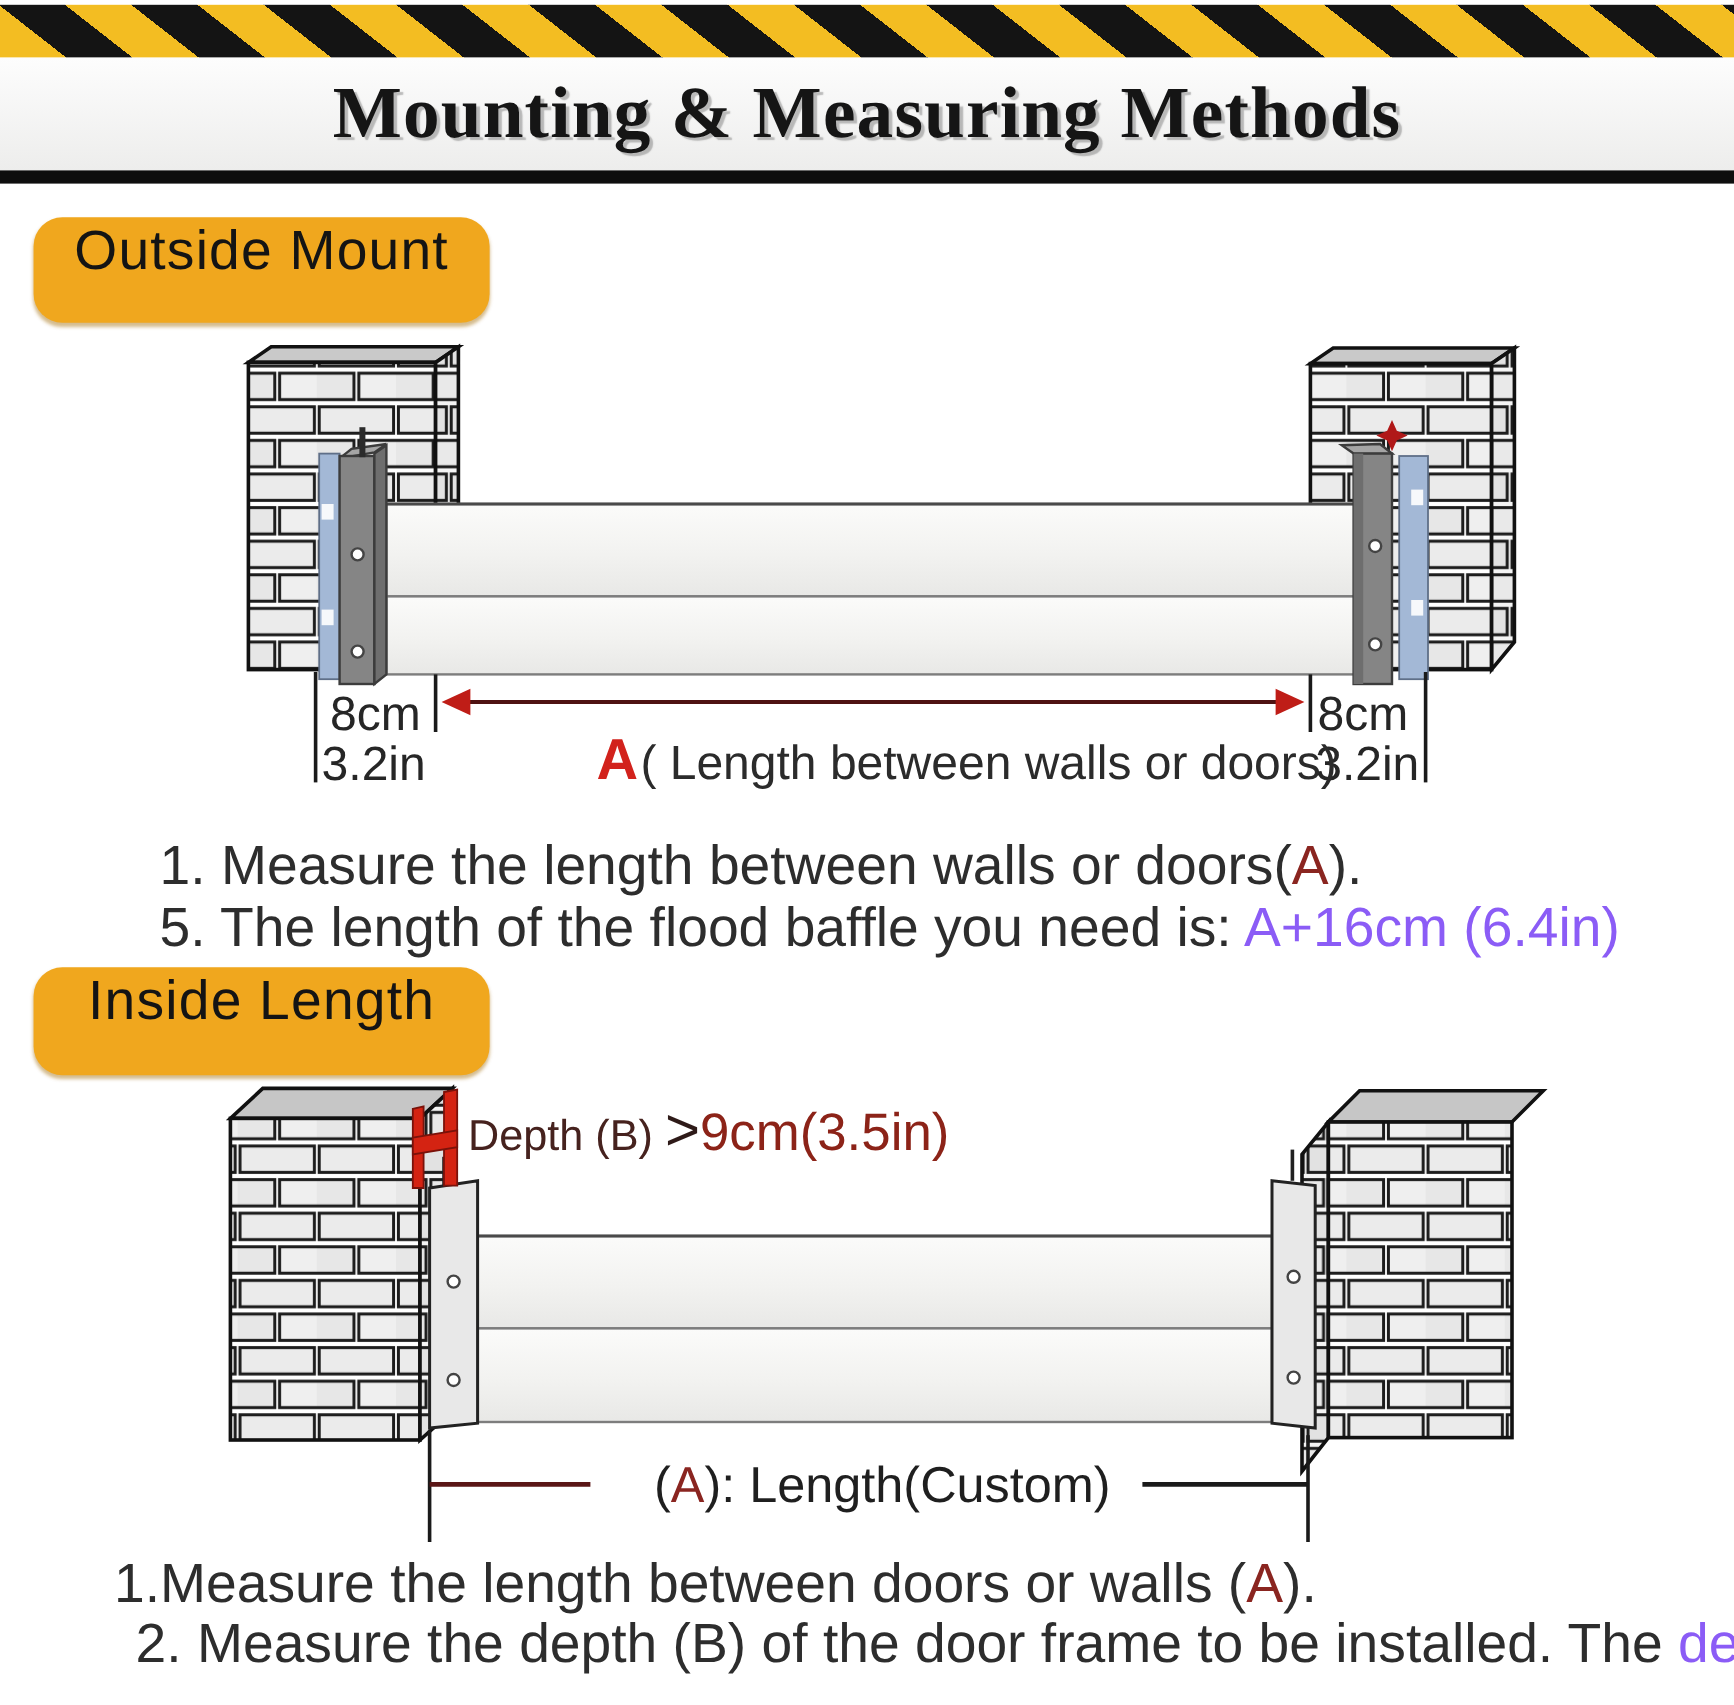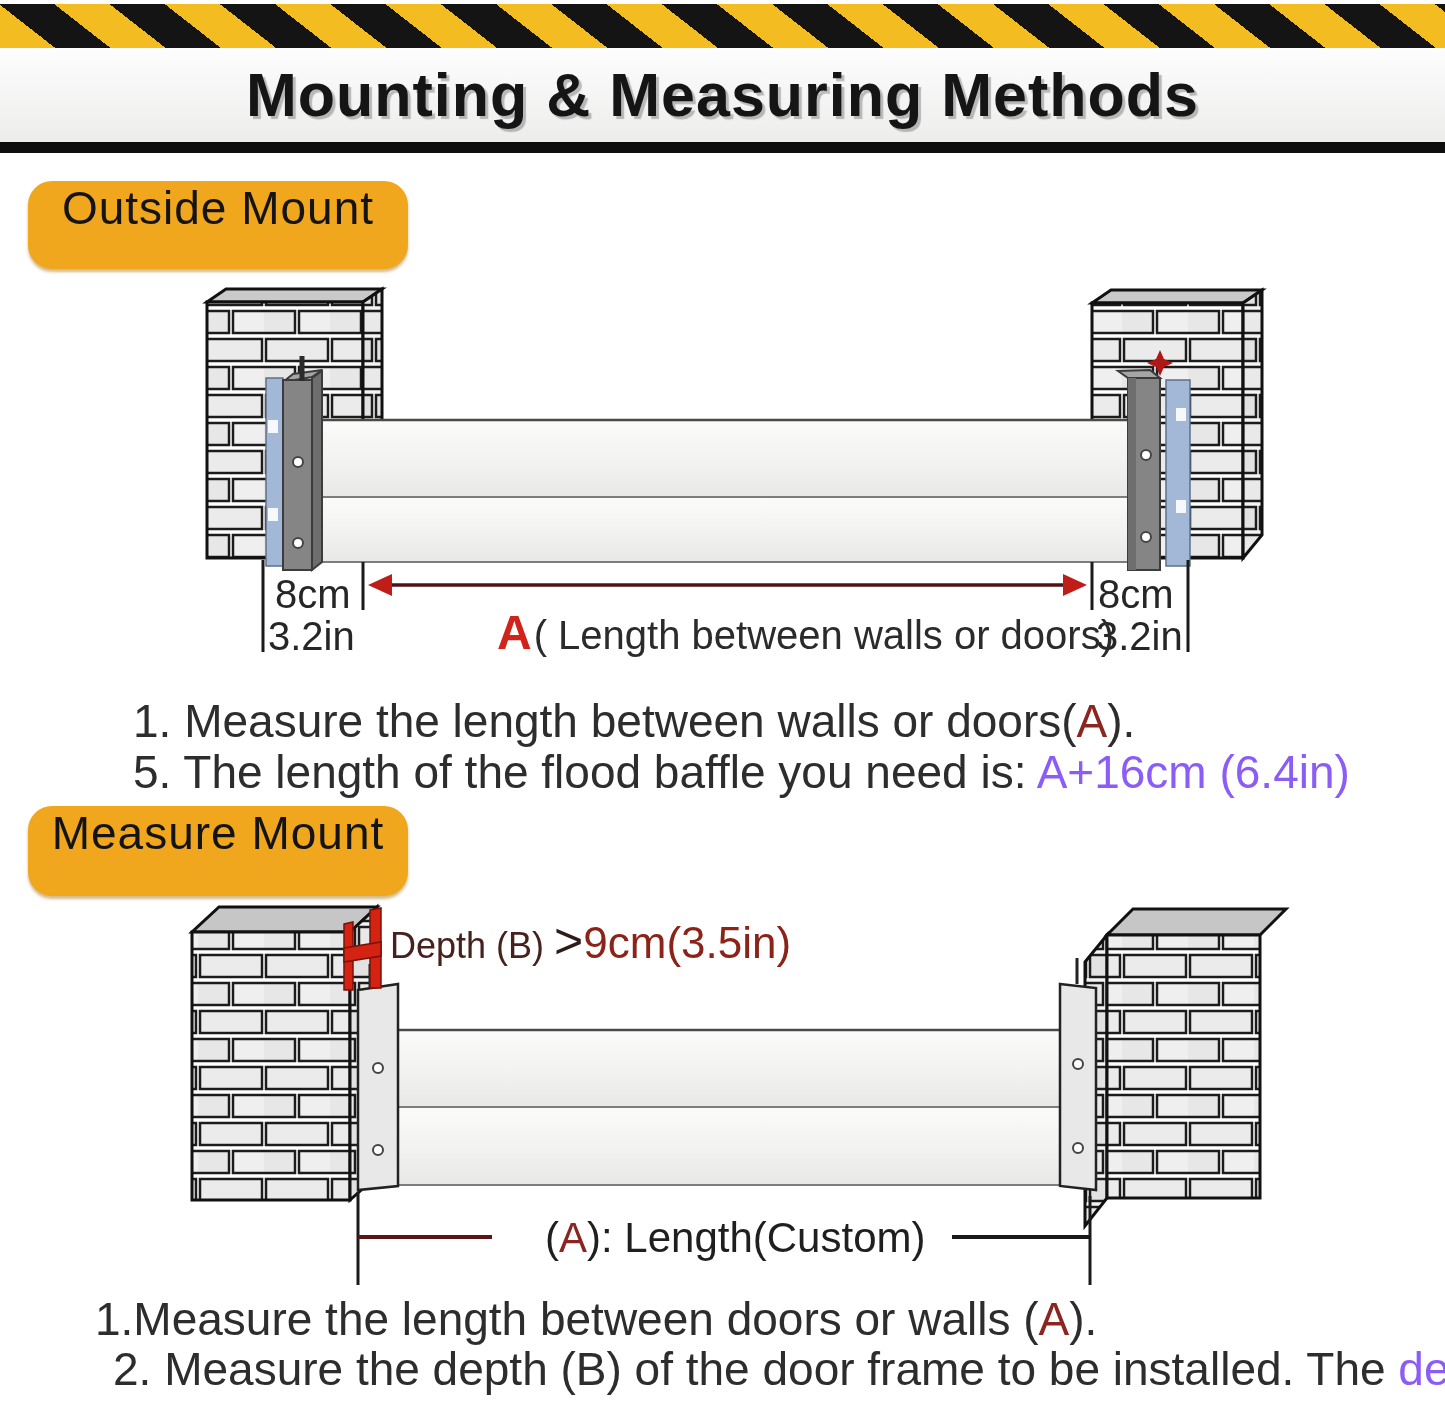--- a/index.html
+++ b/index.html
@@ -7,21 +7,21 @@
         font-family:"Liberation Sans",sans-serif;}
 
   
   .banner{position:absolute;left:0;top:0;width:1445px;height:153px;}
   .stripes{position:absolute;left:0;top:4px;width:1445px;height:44px;
            background:repeating-linear-gradient(38deg,#f3bd22 0 34px,#141414 34px 68px);}
   .title-band{position:absolute;left:0;top:48px;width:1445px;height:94px;
               background:linear-gradient(#fdfdfd,#ededec);
               display:flex;align-items:center;justify-content:center;}
   .title-band h1{margin:0;font-size:61px;font-weight:700;color:#151515;letter-spacing:1px;
-                 text-shadow:3px 3px 1px rgba(110,110,110,.45);}
+                 text-shadow:3px 3px 1px rgba(110,110,110,.45);font-family:Liberation Serif, serif;}
   .black-bar{position:absolute;left:0;top:142px;width:1445px;height:11px;background:#0e0e0e;}
 
   
   .badge{position:absolute;left:28px;width:380px;height:88px;background:#f0a71e;
          border-radius:24px;display:flex;justify-content:center;
          box-shadow:0 3px 3px rgba(160,105,0,.45);}
   .badge span{font-size:46px;color:#141414;letter-spacing:1px;}
   .badge-outside{top:181px;}
   .badge-inside{top:806px;height:90px;}
 
@@ -146,21 +146,21 @@
   </svg>
 
   <div class="step" style="left:133px;top:694px">
     <span>1. Measure the length between walls or doors(</span><span class="red-a">A</span><span>).</span>
   </div>
   <div class="step" style="left:133px;top:745px">
     <span>5. The length of the flood baffle you need is: </span><span class="dark-red">A+16cm (6.4in)</span>
   </div>
 
   <div class="badge badge-inside">
-    <span>Measure Mount</span>
+    <span>Inside Length</span>
   </div>
 
   <svg class="diagram diagram-inside" viewBox="0 900 1445 390">
 
     <g>
       <polygon points="192,932 350,932 377,907 219,907" fill="#c6c6c6" stroke="#111" stroke-width="3"></polygon>
       <rect x="192" y="932" width="158" height="268" fill="url(#brickF)" stroke="#111" stroke-width="3"></rect>
       <polygon points="350,932 377,907 377,1176 350,1200" fill="url(#brickS)" stroke="#111" stroke-width="3"></polygon>
     </g>
 

